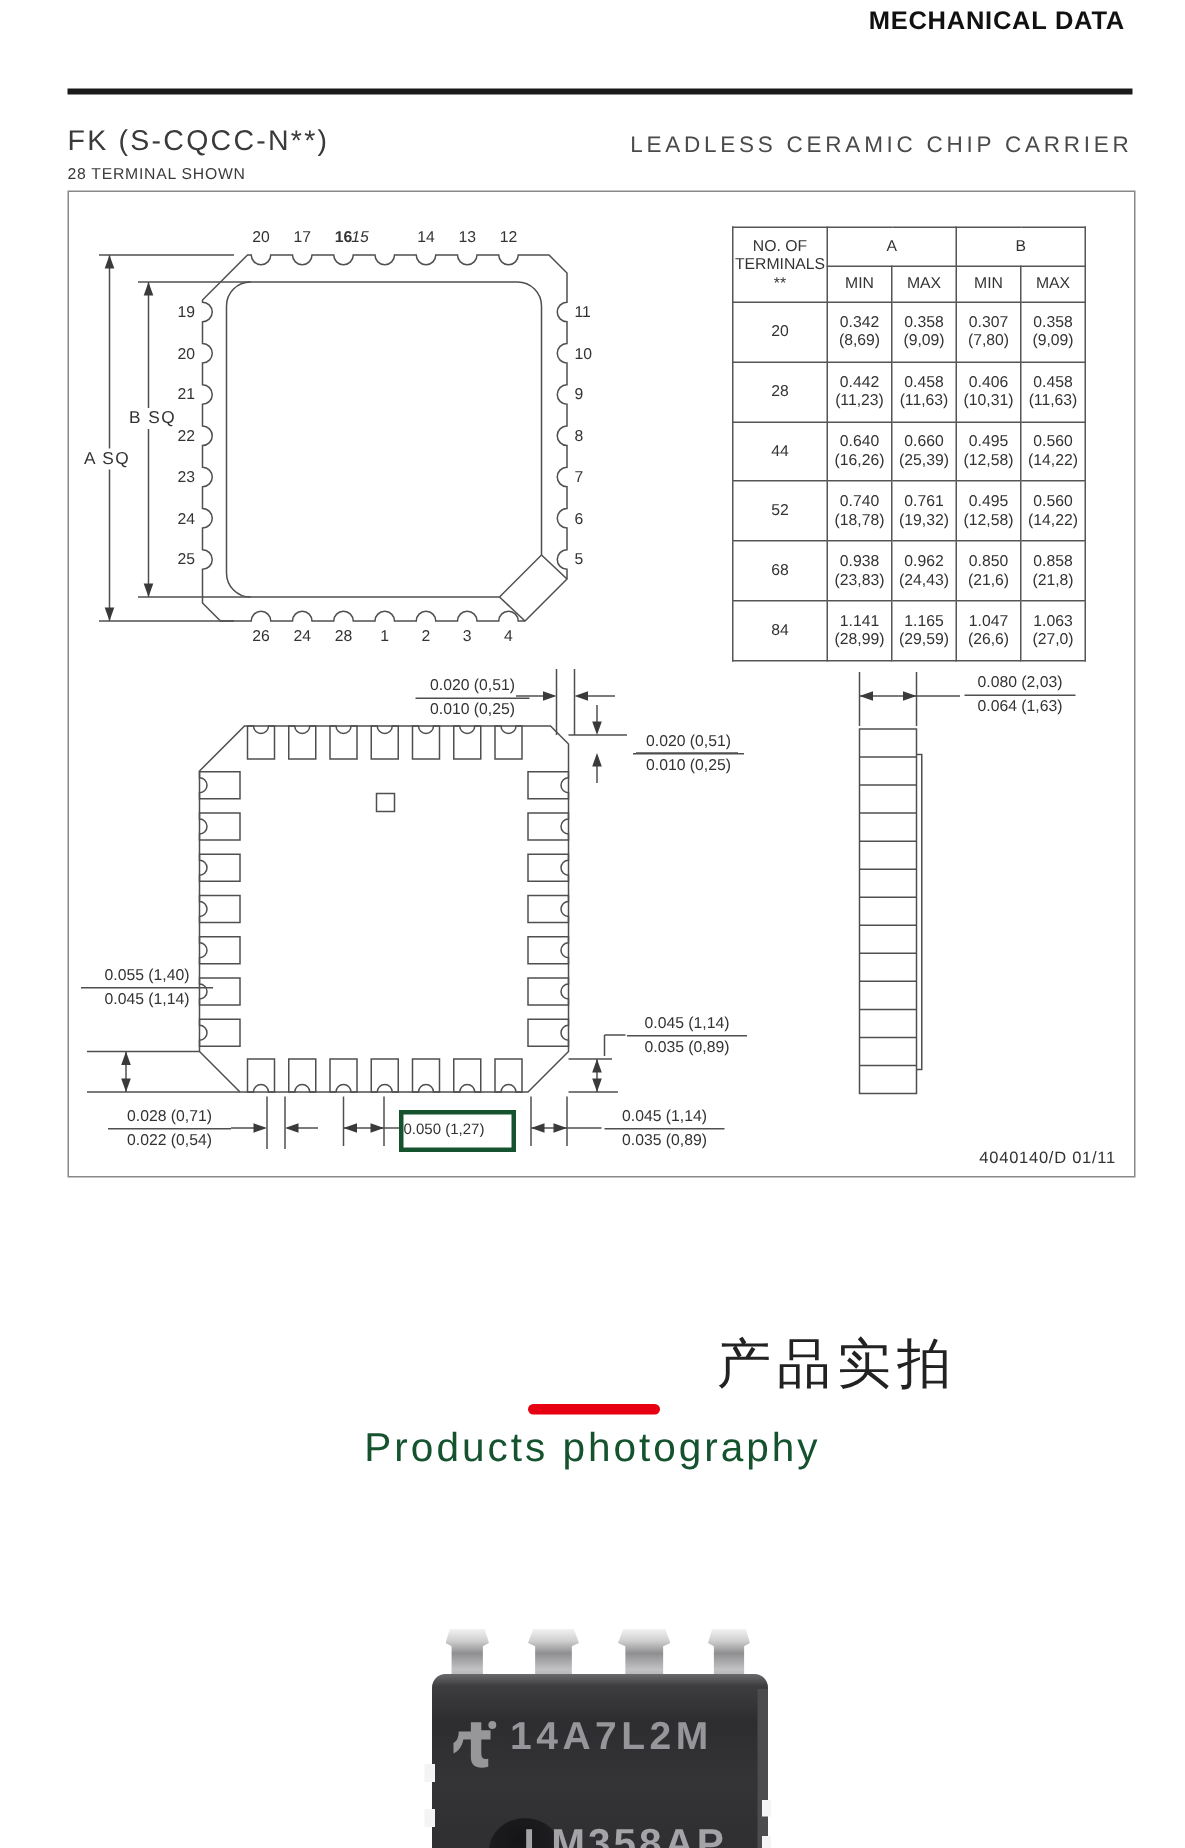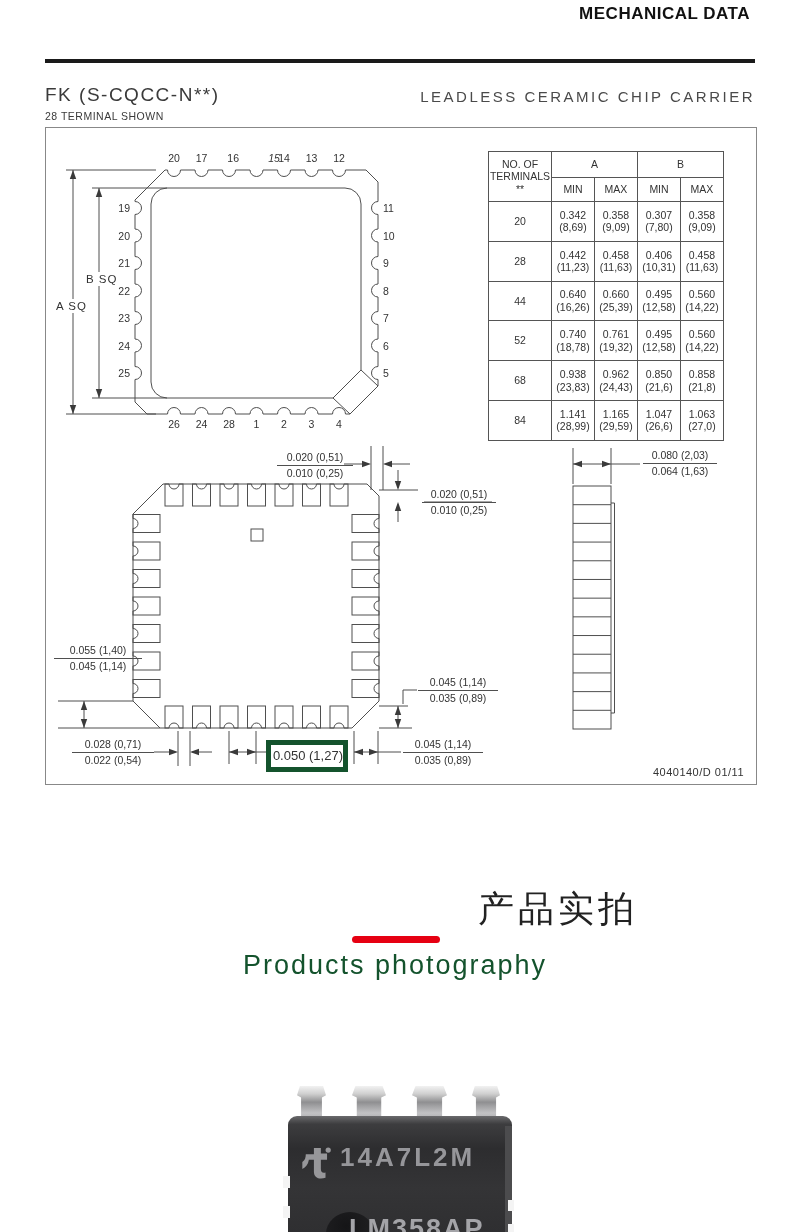--- a/index.html
+++ b/index.html
@@ -14,21 +14,21 @@
   
   .drawing-box{position:absolute;left:45px;top:127px;width:710px;height:656px;border:1px solid #888;background:#fff;}
   .drawing-box svg{position:absolute;left:0;top:0;}
   svg .ln{stroke:#4f4f4f;fill:none;stroke-width:1;}
   svg .ah{fill:#3a3a3a;stroke:none;}
   .pin-num{position:absolute;font-size:10.5px;color:#333;}
   .sq-label{position:absolute;font-size:11.5px;color:#333;background:#fff;letter-spacing:1px;padding:1px 2px;}
   .dim{position:absolute;font-size:10.5px;color:#333;text-align:center;line-height:1.22;}
   .dim .over{display:block;border-bottom:1px solid #4f4f4f;padding:0 2px 1px 2px;}
   .dim .under{display:block;padding-top:1px;}
-  .dim-box{position:absolute;font-size:13px;color:#333;border:5px solid #14532d;text-align:right;}
+  .dim-box{position:absolute;font-size:10px;color:#333;border:3px solid #14532d;text-align:left;}
   .doc-num{position:absolute;right:12px;bottom:6px;font-size:11px;color:#333;letter-spacing:.5px;}
   
   .dims-table{position:absolute;left:442px;top:23px;width:236px;border-collapse:collapse;table-layout:fixed;}
   .dims-table td{border:1px solid #555;text-align:center;vertical-align:middle;
                  font-size:10.5px;color:#333;line-height:1.2;padding:0;}
   .dims-table .hterm{width:62px;}
   .dims-table .hr1{height:26px;}
   .dims-table .hr2{height:24px;}
   .dims-table .dr td{height:38.8px;}
   
@@ -167,22 +167,22 @@
         <polygon points="565,336 556,332.8 556,339.2" class="ah"></polygon>
         <line x1="565" y1="336" x2="594" y2="336" class="ln"></line>
       </svg>
 
     <div class="sq-label" style="left:8px;top:171px;">A SQ</div>
     <div class="sq-label" style="left:38px;top:144px;">B SQ</div>
 
     <div id="pin-layer">
         <span class="pin-num" style="left: 118px; top: 24px; width: 20px; text-align: center; position: absolute;">20</span>
         <span class="pin-num" style="left: 145.5px; top: 24px; width: 20px; text-align: center; position: absolute;">17</span>
-        <span class="pin-num" style="left: 173px; top: 24px; width: 20px; text-align: right; position: absolute;">16</span>
-        <span class="pin-num" style="left: 218px; top: 24px; width: 20px; text-align: center; position: absolute; font-style: italic;">15</span>
+        <span class="pin-num" style="left: 173px; top: 24px; width: 20px; text-align: center; position: absolute; font-weight: bold;">16</span>
+        <span class="pin-num" style="left: 184px; top: 24px; width: 20px; text-align: center; position: absolute; font-style: italic;">15</span>
         <span class="pin-num" style="left: 228px; top: 24px; width: 20px; text-align: center; position: absolute;">14</span>
         <span class="pin-num" style="left: 255.5px; top: 24px; width: 20px; text-align: center; position: absolute;">13</span>
         <span class="pin-num" style="left: 283px; top: 24px; width: 20px; text-align: center; position: absolute;">12</span>
         <span class="pin-num" style="left: 118px; top: 290px; width: 20px; text-align: center; position: absolute;">26</span>
         <span class="pin-num" style="left: 145.5px; top: 290px; width: 20px; text-align: center; position: absolute;">24</span>
         <span class="pin-num" style="left: 173px; top: 290px; width: 20px; text-align: center; position: absolute;">28</span>
         <span class="pin-num" style="left: 200.5px; top: 290px; width: 20px; text-align: center; position: absolute;">1</span>
         <span class="pin-num" style="left: 228px; top: 290px; width: 20px; text-align: center; position: absolute;">2</span>
         <span class="pin-num" style="left: 255.5px; top: 290px; width: 20px; text-align: center; position: absolute;">3</span>
         <span class="pin-num" style="left: 283px; top: 290px; width: 20px; text-align: center; position: absolute;">4</span>

